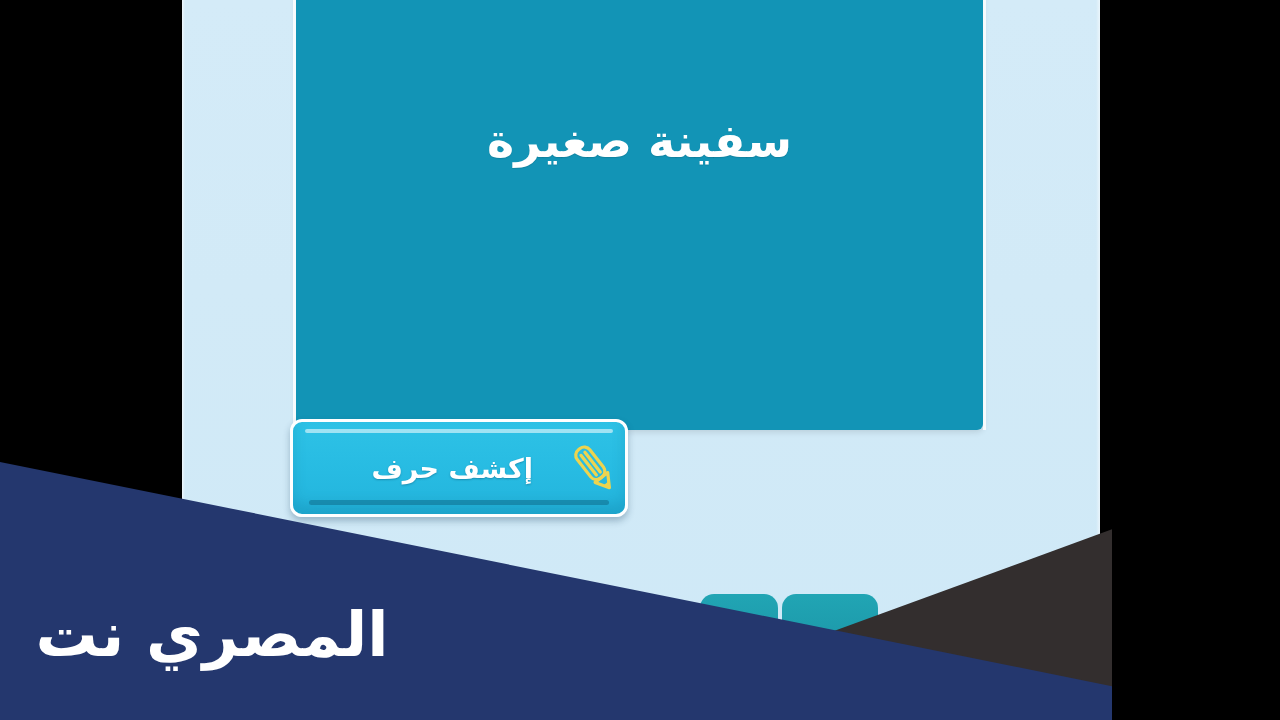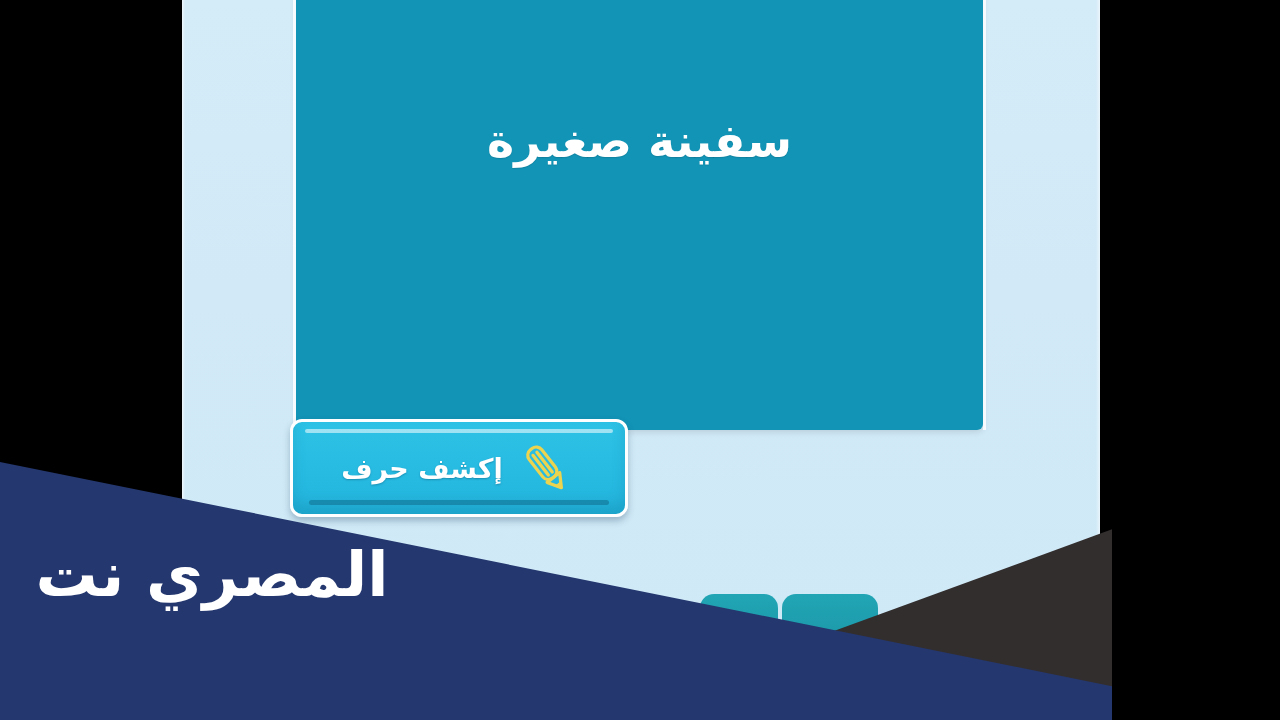--- a/index.html
+++ b/index.html
@@ -92,22 +92,22 @@
     position: relative;
     width: 338px;
     height: 98px;
     background: linear-gradient(180deg, #2ec2e6 0%, #27bbe2 55%, #23b4dc 100%);
     border: 3px solid #ffffff;
     border-radius: 12px;
     box-sizing: border-box;
     display: flex;
     flex-direction: row-reverse;
     align-items: center;
-    justify-content: center;
-    gap: 12px;
+    justify-content: flex-start;
+    gap: 30px;
     box-shadow: 0 4px 7px rgba(20,60,90,0.30), inset 0 -10px 14px rgba(0,90,120,0.18);
     cursor: pointer;
   }
   .action-btn .top-line {
     position: absolute;
     left: 12px; right: 12px; top: 7px;
     height: 4px;
     border-radius: 3px;
     background: rgba(255,255,255,0.55);
   }
@@ -159,21 +159,21 @@
   .navy {
     position: absolute;
     left: 0; top: 0;
     width: 1280px; height: 720px;
     background: #24376e;
     clip-path: polygon(0 462px, 1280px 720px, 0 720px);
   }
   .watermark {
     position: absolute;
     left: 12px;
-    top: 544px;
+    top: 604px;
     width: 400px;
     text-align: center;
     color: #ffffff;
     font-size: 62px;
     font-weight: 700;
     direction: rtl;
     letter-spacing: 0px;
     line-height: 1;
   }
 </style>

